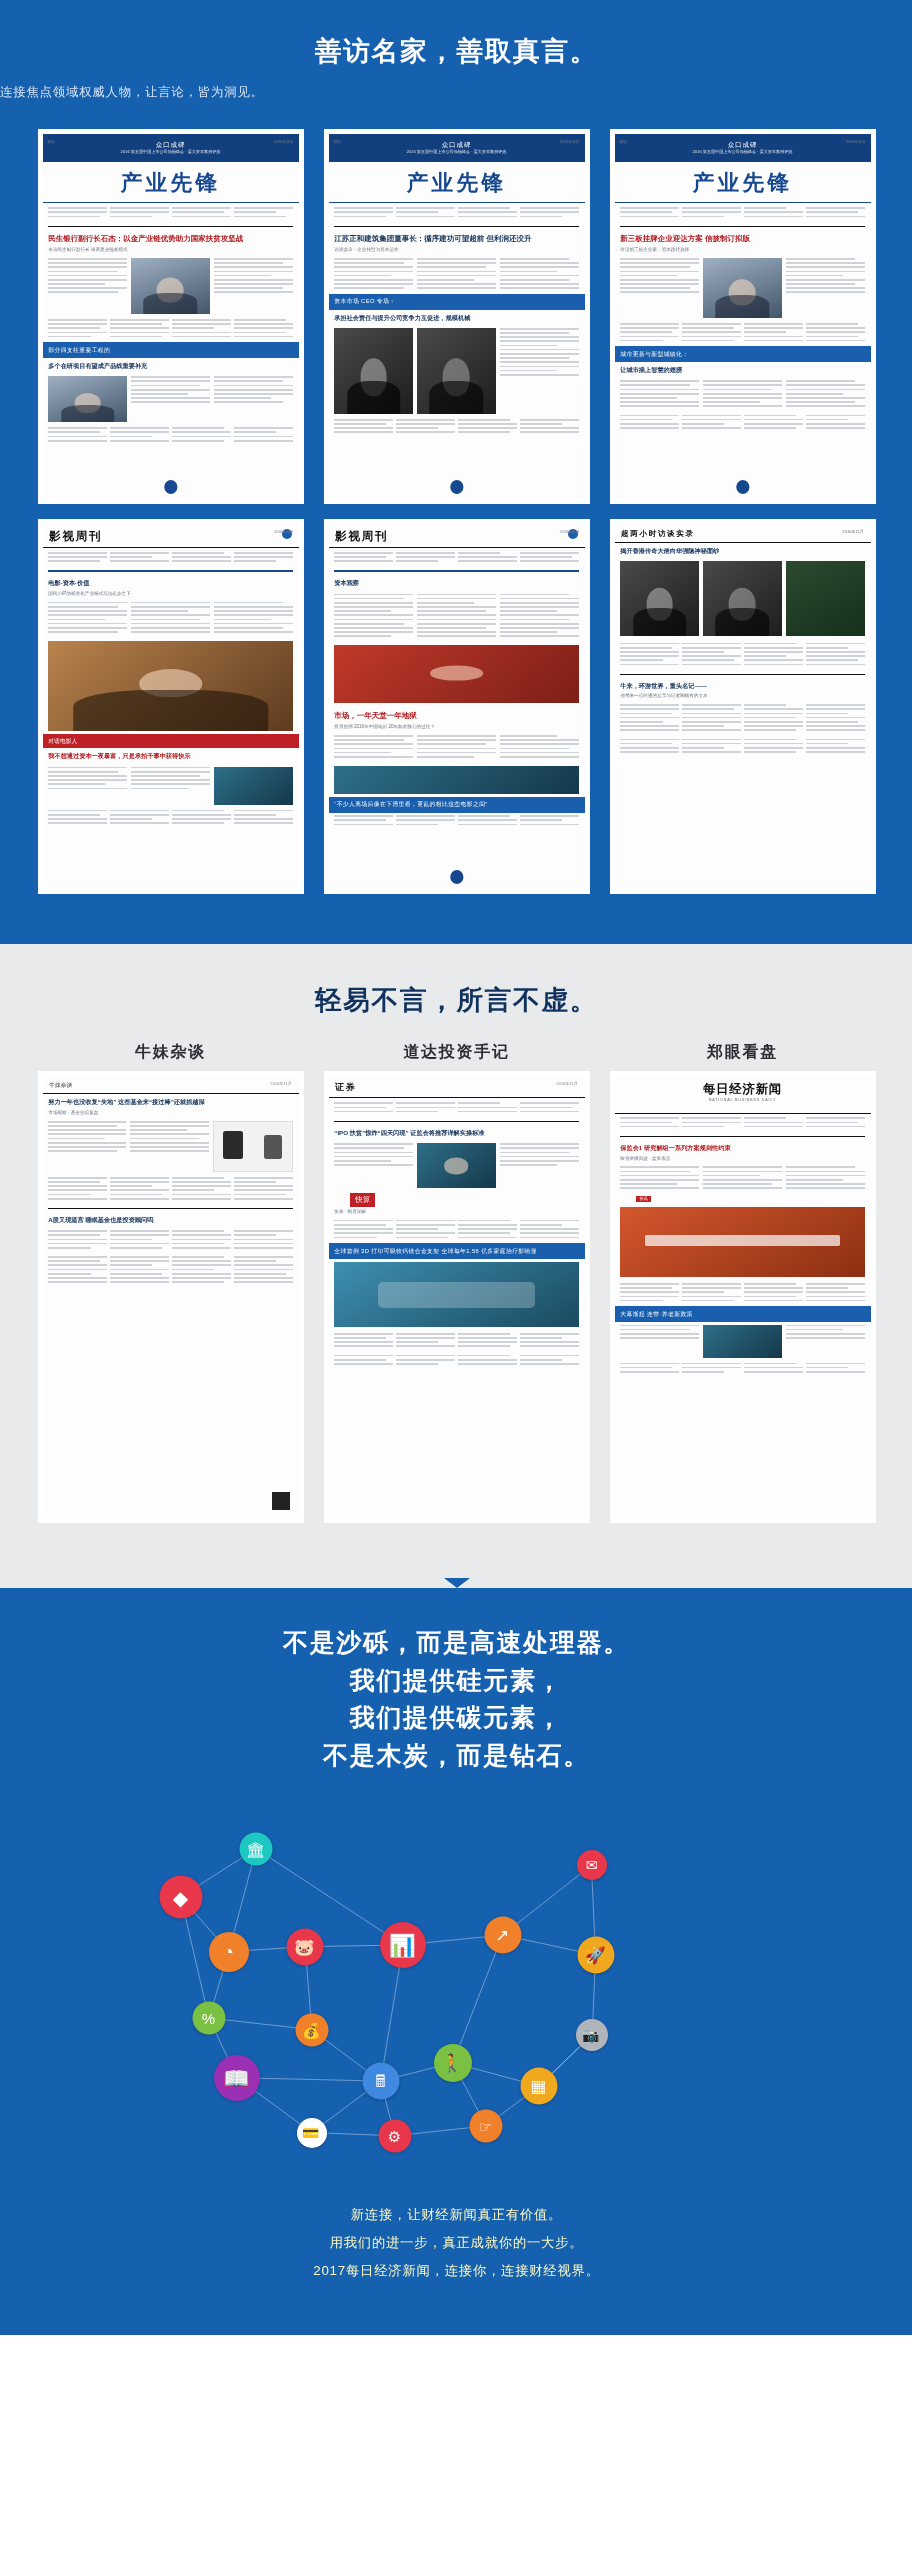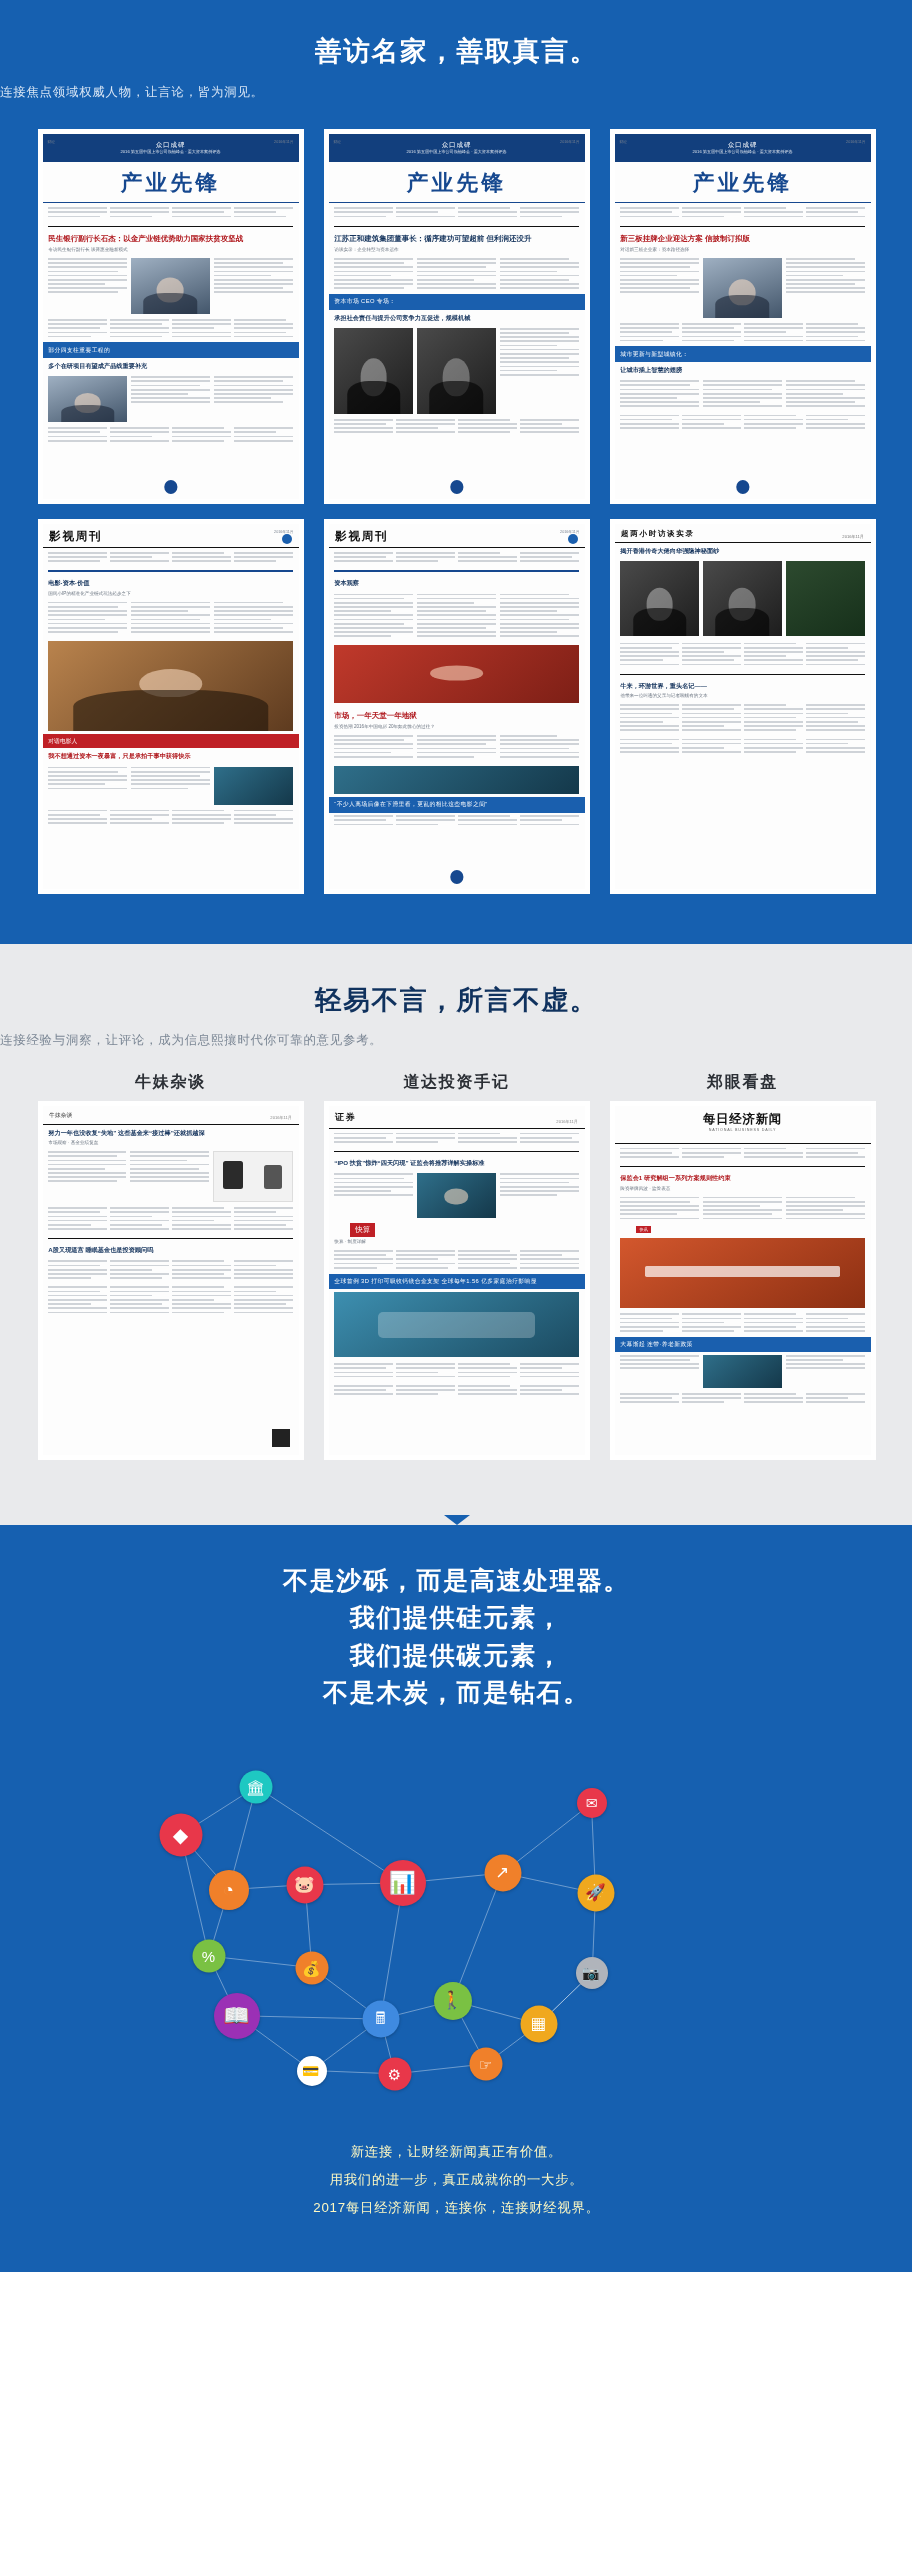--- a/index.html
+++ b/index.html
@@ -187,21 +187,21 @@
   .corner-tag {
     position: absolute;
     top: 5px; right: 5px;
     font-size: 3.7px; color: #7a8390;
   }
   .corner-tag.l { left: 5px; right: auto; }
 
   
   .mag-head {
     display: flex;
-    align-items: flex-end;
+    align-items: flex-start;
     justify-content: space-between;
     padding: 5px 6.6px 3.3px 6.6px;
     border-bottom: 1.7px solid #111;
     gap: 28px;
   }
   .mag-title {
     font-size: 11.6px;
     font-weight: bold;
     color: #111;
     letter-spacing: 1.7px;
@@ -227,21 +227,21 @@
   }
   .label-row .lbl {
     width: 266px;
     text-align: center;
     color: #2b2f35;
     font-size: 16px;
     font-weight: bold;
     letter-spacing: 1.7px;
   }
   .paper-grid.gray-grid { margin-top: 0; }
-  .paper-grid.gray-grid .paper { height: 359px; }
+  .paper-grid.gray-grid .paper { height: 452px; }
 
   
   .big-claim {
     text-align: center;
     color: #ffffff;
     font-weight: bold;
     font-size: 25px;
     line-height: 1.5;
     letter-spacing: 1.7px;
     margin-top: 8.3px;
@@ -1077,21 +1077,20 @@
               </div>
           </div>
         </div>
       </div>
 
     </div>
   </section>
 
   <section class="sec-gray">
     <div class="head-title dark">轻易不言，所言不虚。</div>
-    <div class="head-sub dark">连接经验与洞察，让评论，成为信息熙攘时代你可靠的意见参考。</div>
 
     <div class="label-row">
       <div class="lbl">牛妹杂谈</div>
       <div class="lbl">道达投资手记</div>
       <div class="lbl">郑眼看盘</div>
     </div>
 
     <div class="paper-grid gray-grid">
 
       <div class="paper">

